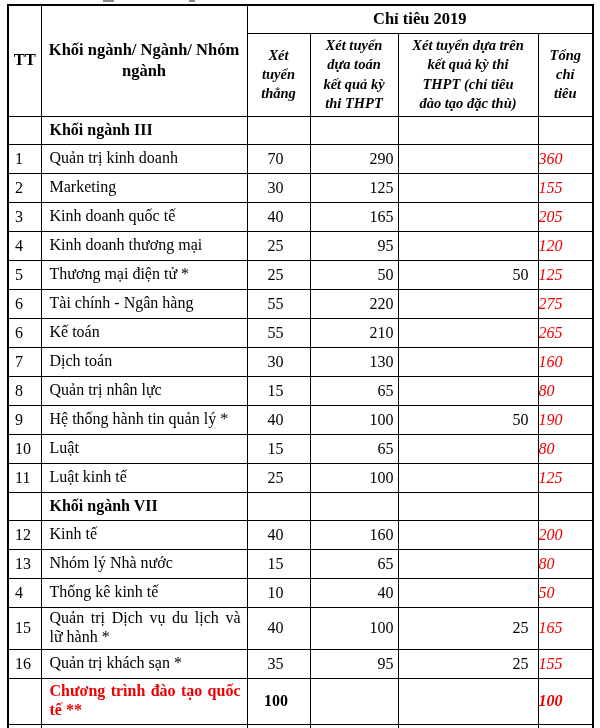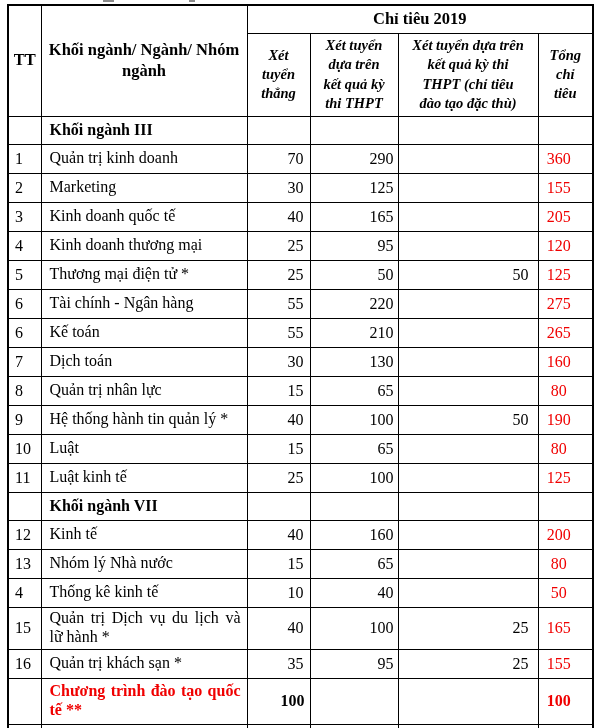--- a/index.html
+++ b/index.html
@@ -24,24 +24,24 @@
   th, td { border:1.5px solid #000; vertical-align:middle; overflow:hidden; }
 
   thead th { font-weight:bold; text-align:center; white-space:pre-line; padding:1px 2px;margin-top:47px; }
   .h-tt, .h-name { font-size:16.5px; line-height:1.25; }
   .h-chitieu { font-size:16.5px; height:28px; }
   tr.header-sub th { font-style:italic; font-size:14.5px; height:83px; line-height:1.32; }
 
   td { font-size:16px; height:29px; padding:1px 0; }
   .c-tt   { text-align:left;  padding-left:6px; }
   .c-name { text-align:justify; padding-left:8px; padding-right:6px; line-height:1.18; }
-  .c-thang  { text-align:right; padding-right:6px; }
+  .c-thang  { text-align:center; padding-right:6px; }
   .c-thpt   { text-align:right; padding-right:4px; }
   .c-dacthu { text-align:right; padding-right:9px; }
-  .c-tong   { text-align:center; padding-right:13px; color:var(--accent-red,#f00000); }
+  .c-tong   { text-align:left; padding-right:13px; color:var(--accent-red,#f00000); font-style:italic; }
 
   tr.row-section td { height:28px; }
   tr.row-section .c-name { font-weight:bold; text-align:left;margin-left:32px; }
 
   tr.row-tall td { height:42px; }
 
   tr.row-intl td { height:46px; }
   tr.row-intl .c-name  { color:var(--accent-red,#f00000); font-weight:bold; }
   tr.row-intl .c-thang { font-weight:bold; padding-right:5px; }
   tr.row-intl .c-tong  { font-weight:bold; }
@@ -74,21 +74,21 @@
         <th class="h-tt" rowspan="2">TT</th>
         <th class="h-name" rowspan="2">Khối ngành/ Ngành/ Nhóm
 ngành</th>
         <th class="h-chitieu" colspan="4">Chỉ tiêu 2019</th>
       </tr>
       <tr class="header-sub">
         <th>Xét
 tuyển
 thẳng</th>
         <th>Xét tuyển
-dựa trên
+dựa toán
 kết quả kỳ
 thi THPT</th>
         <th>Xét tuyển dựa trên
 kết quả kỳ thi
 THPT (chỉ tiêu
 đào tạo đặc thù)</th>
         <th>Tổng
 chỉ
 tiêu</th>
       </tr>

